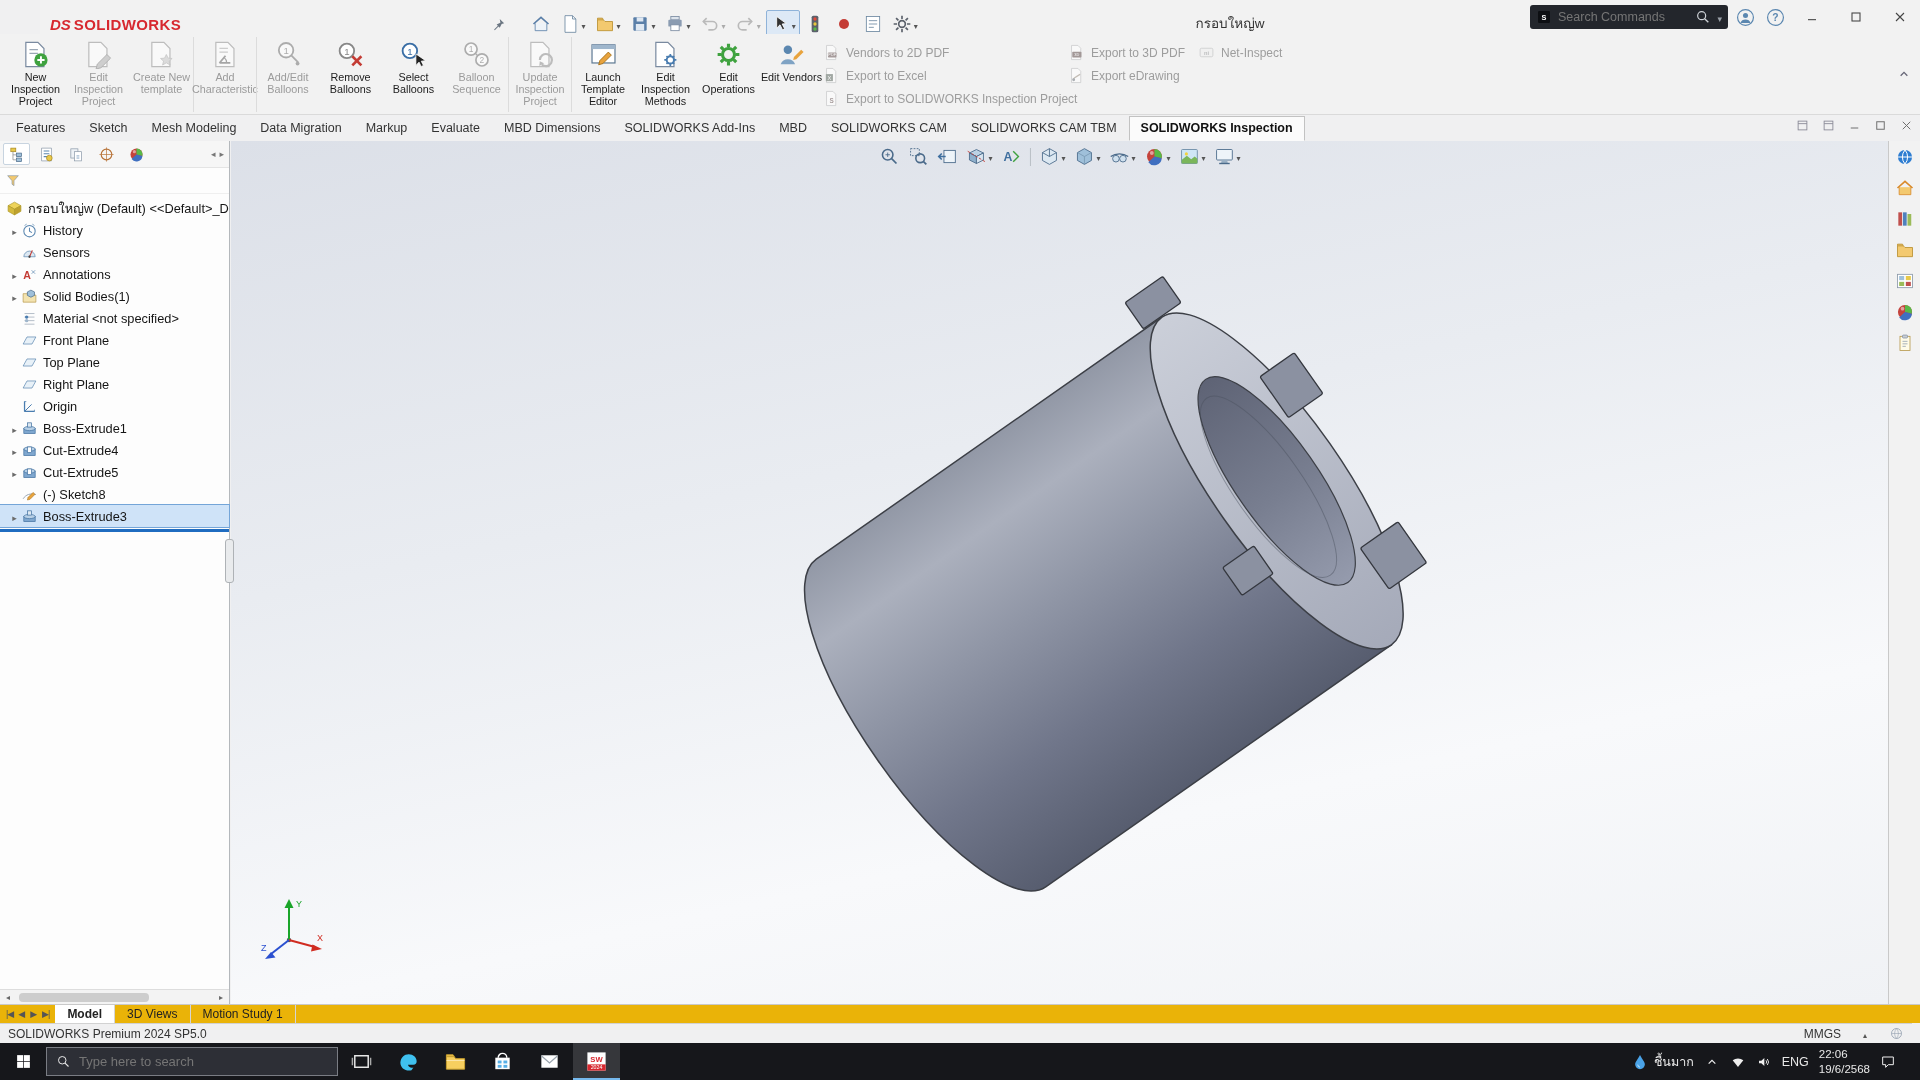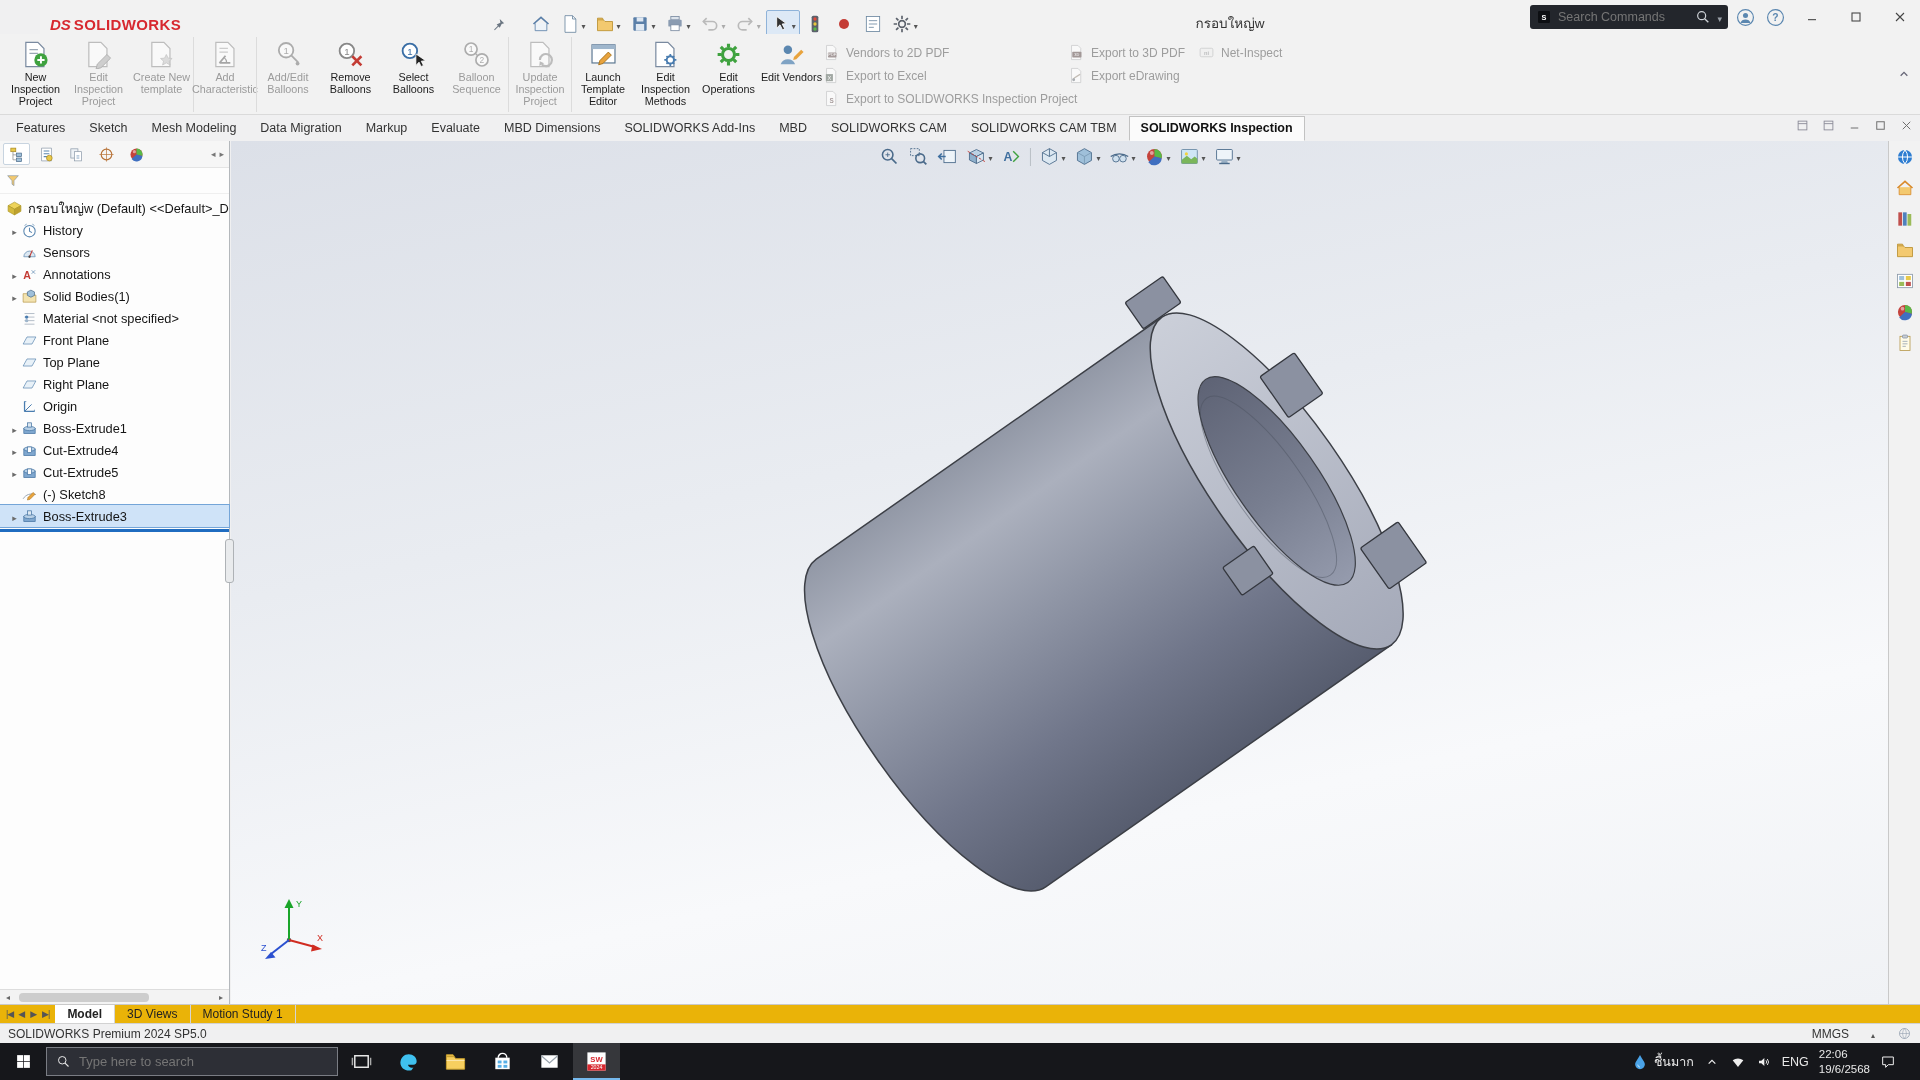--- a/index.html
+++ b/index.html
@@ -101,21 +101,21 @@
   #view-tabs{position:absolute;left:0;right:0;bottom:57px;height:19px;background:#eab308;border-top:1px solid #c9c9c9;display:flex;align-items:stretch;font-size:12px;}
   .vt-arrows{display:flex;align-items:center;gap:5px;padding:0 6px;color:#555;font-size:9px;}
   .gl-first::before{content:"|◀";letter-spacing:-1px;}
   .gl-prev::before{content:"◀";}
   .gl-next::before{content:"▶";}
   .gl-last::before{content:"▶|";letter-spacing:-1px;}
   .vtab{padding:0 12px;display:flex;align-items:center;border-right:1px solid #d5d5d5;color:#222;white-space:nowrap;}
   .vtab.active{background:#ffffff;font-weight:bold;}
 
   
-  #statusbar{position:absolute;left:0;right:0;bottom:37px;height:20px;background:#f0f0f1;border-top:1px solid #d2d2d2;display:flex;align-items:center;font-size:12px;color:#333;padding:0 8px;}
+  #statusbar{position:absolute;left:0;right:8px;bottom:37px;height:20px;background:#f0f0f1;border-top:1px solid #d2d2d2;display:flex;align-items:center;font-size:12px;color:#333;padding:0 8px;}
   .sb-right{margin-left:auto;display:flex;align-items:center;gap:22px;}
   .sb-caret::before{content:"▴";font-size:8px;color:#555;}
   .sb-right .ic{width:15px;height:15px;}
 
   
   #taskbar{position:absolute;left:0;right:0;bottom:0;height:37px;background:#16171b;display:flex;align-items:center;color:#e8e8e8;}
   .tb-start{width:46px;height:37px;display:flex;align-items:center;justify-content:center;}
   .tb-start .ic{width:17px;height:17px;}
   .tb-search{width:292px;height:29px;background:#2d2f36;border:1px solid #7a7d84;display:flex;align-items:center;padding:0 9px;gap:8px;}
   .tb-search .ic{width:15px;height:15px;}

